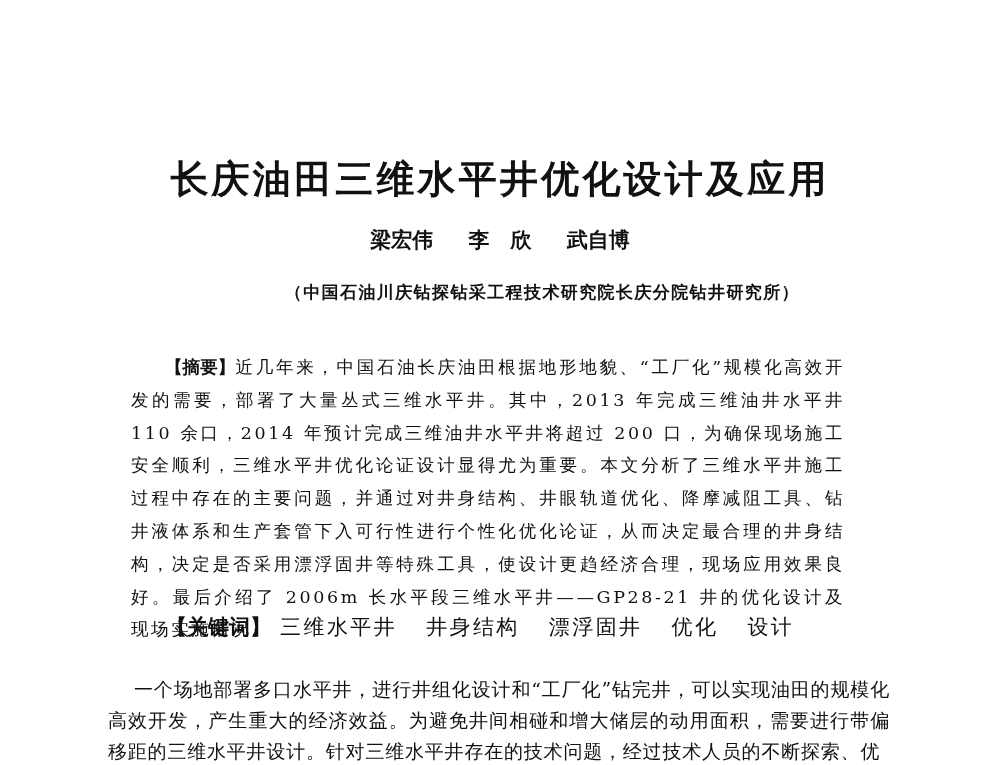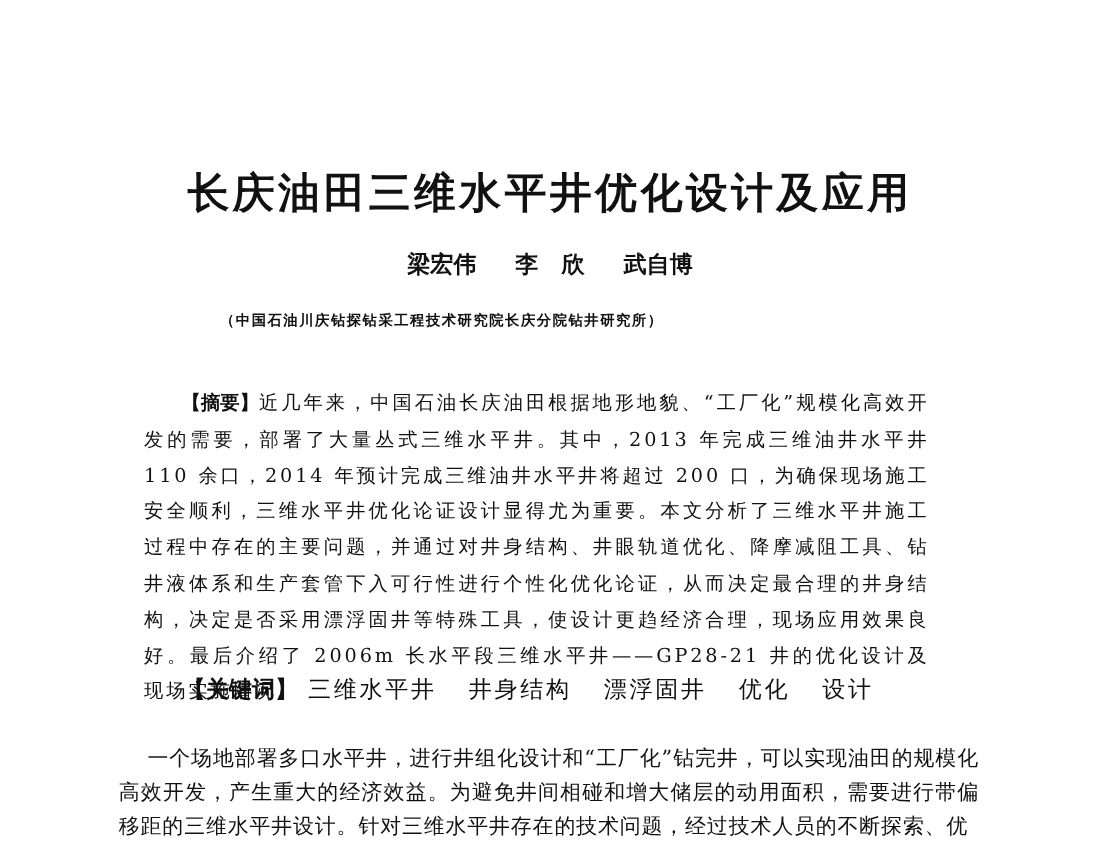--- a/index.html
+++ b/index.html
@@ -3,33 +3,33 @@
   <meta charset="utf-8">
   <style>
     html, body { margin: 0; padding: 0; background: #ffffff; }
     body {
       width: 1000px; height: 765px; overflow: hidden; position: relative;
       font-family: "DejaVu Serif", "Liberation Serif", serif;
       color: #111111;
     }
     .title {
       position: absolute; left: 168px; top: 156px; width: 664px;
-      font-family: Liberation Mono, monospace;
+      font-family: Liberation Sans, sans-serif;
       font-weight: bold; font-size: 38px; line-height: 46px;
       letter-spacing: 3.2px; text-align: center; white-space: nowrap;
     }
     .authors {
       position: absolute; left: 300px; top: 226px; width: 400px;
       text-align: center; font-size: 21px; font-weight: bold; line-height: 28px;
       white-space: nowrap;
     }
     .authors span { margin: 0 14px; font-family: Liberation Serif, serif; }
     .affiliation {
       position: absolute; left: 200px; top: 279px; width: 600px;
-      text-align: left; font-size: 13px; font-weight: bold; line-height: 26px;
+      text-align: right; font-size: 17px; font-weight: bold; line-height: 26px;
       letter-spacing: 1.4px; white-space: nowrap;
     }
     .abstract {
       position: absolute; left: 131px; top: 351px; width: 714px;
       font-size: 17.5px; line-height: 32.8px; letter-spacing: 2.6px;
       text-align: justify; text-indent: 34px;
     }
     .label-bold { font-family: "DejaVu Sans", "Liberation Sans", sans-serif; font-weight: bold; letter-spacing: 0; }
     .keywords {
       position: absolute; left: 166px; top: 612px; width: 700px;

